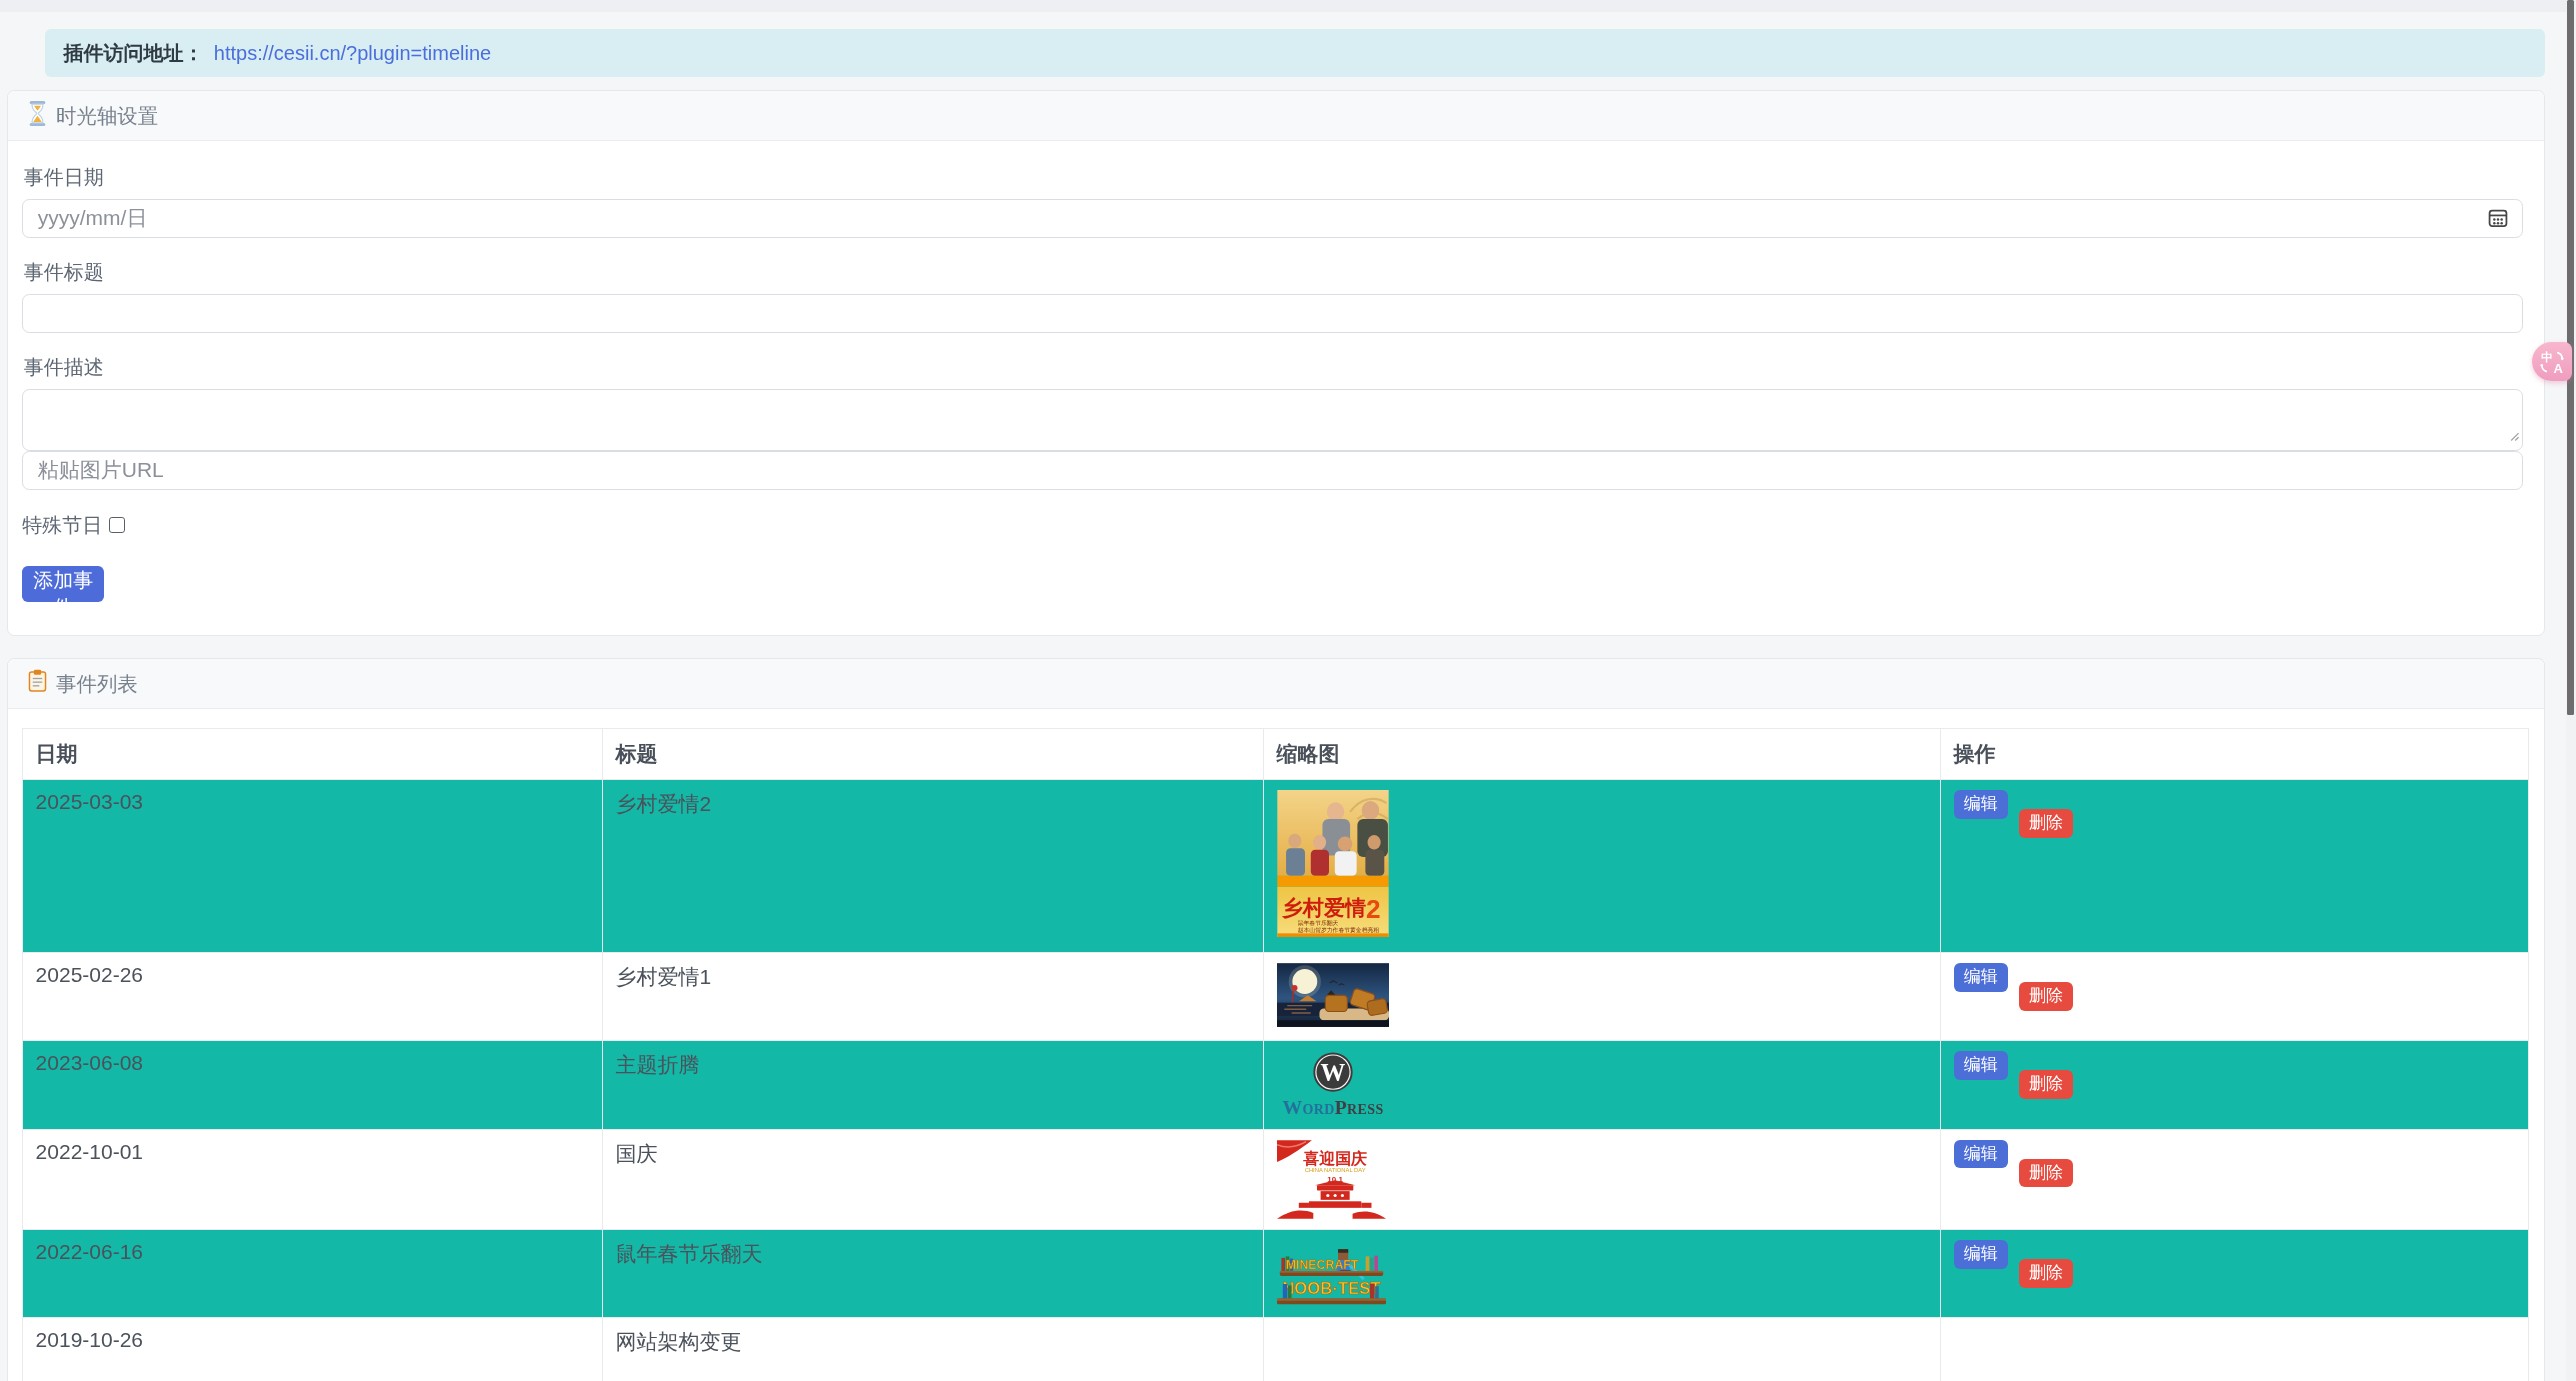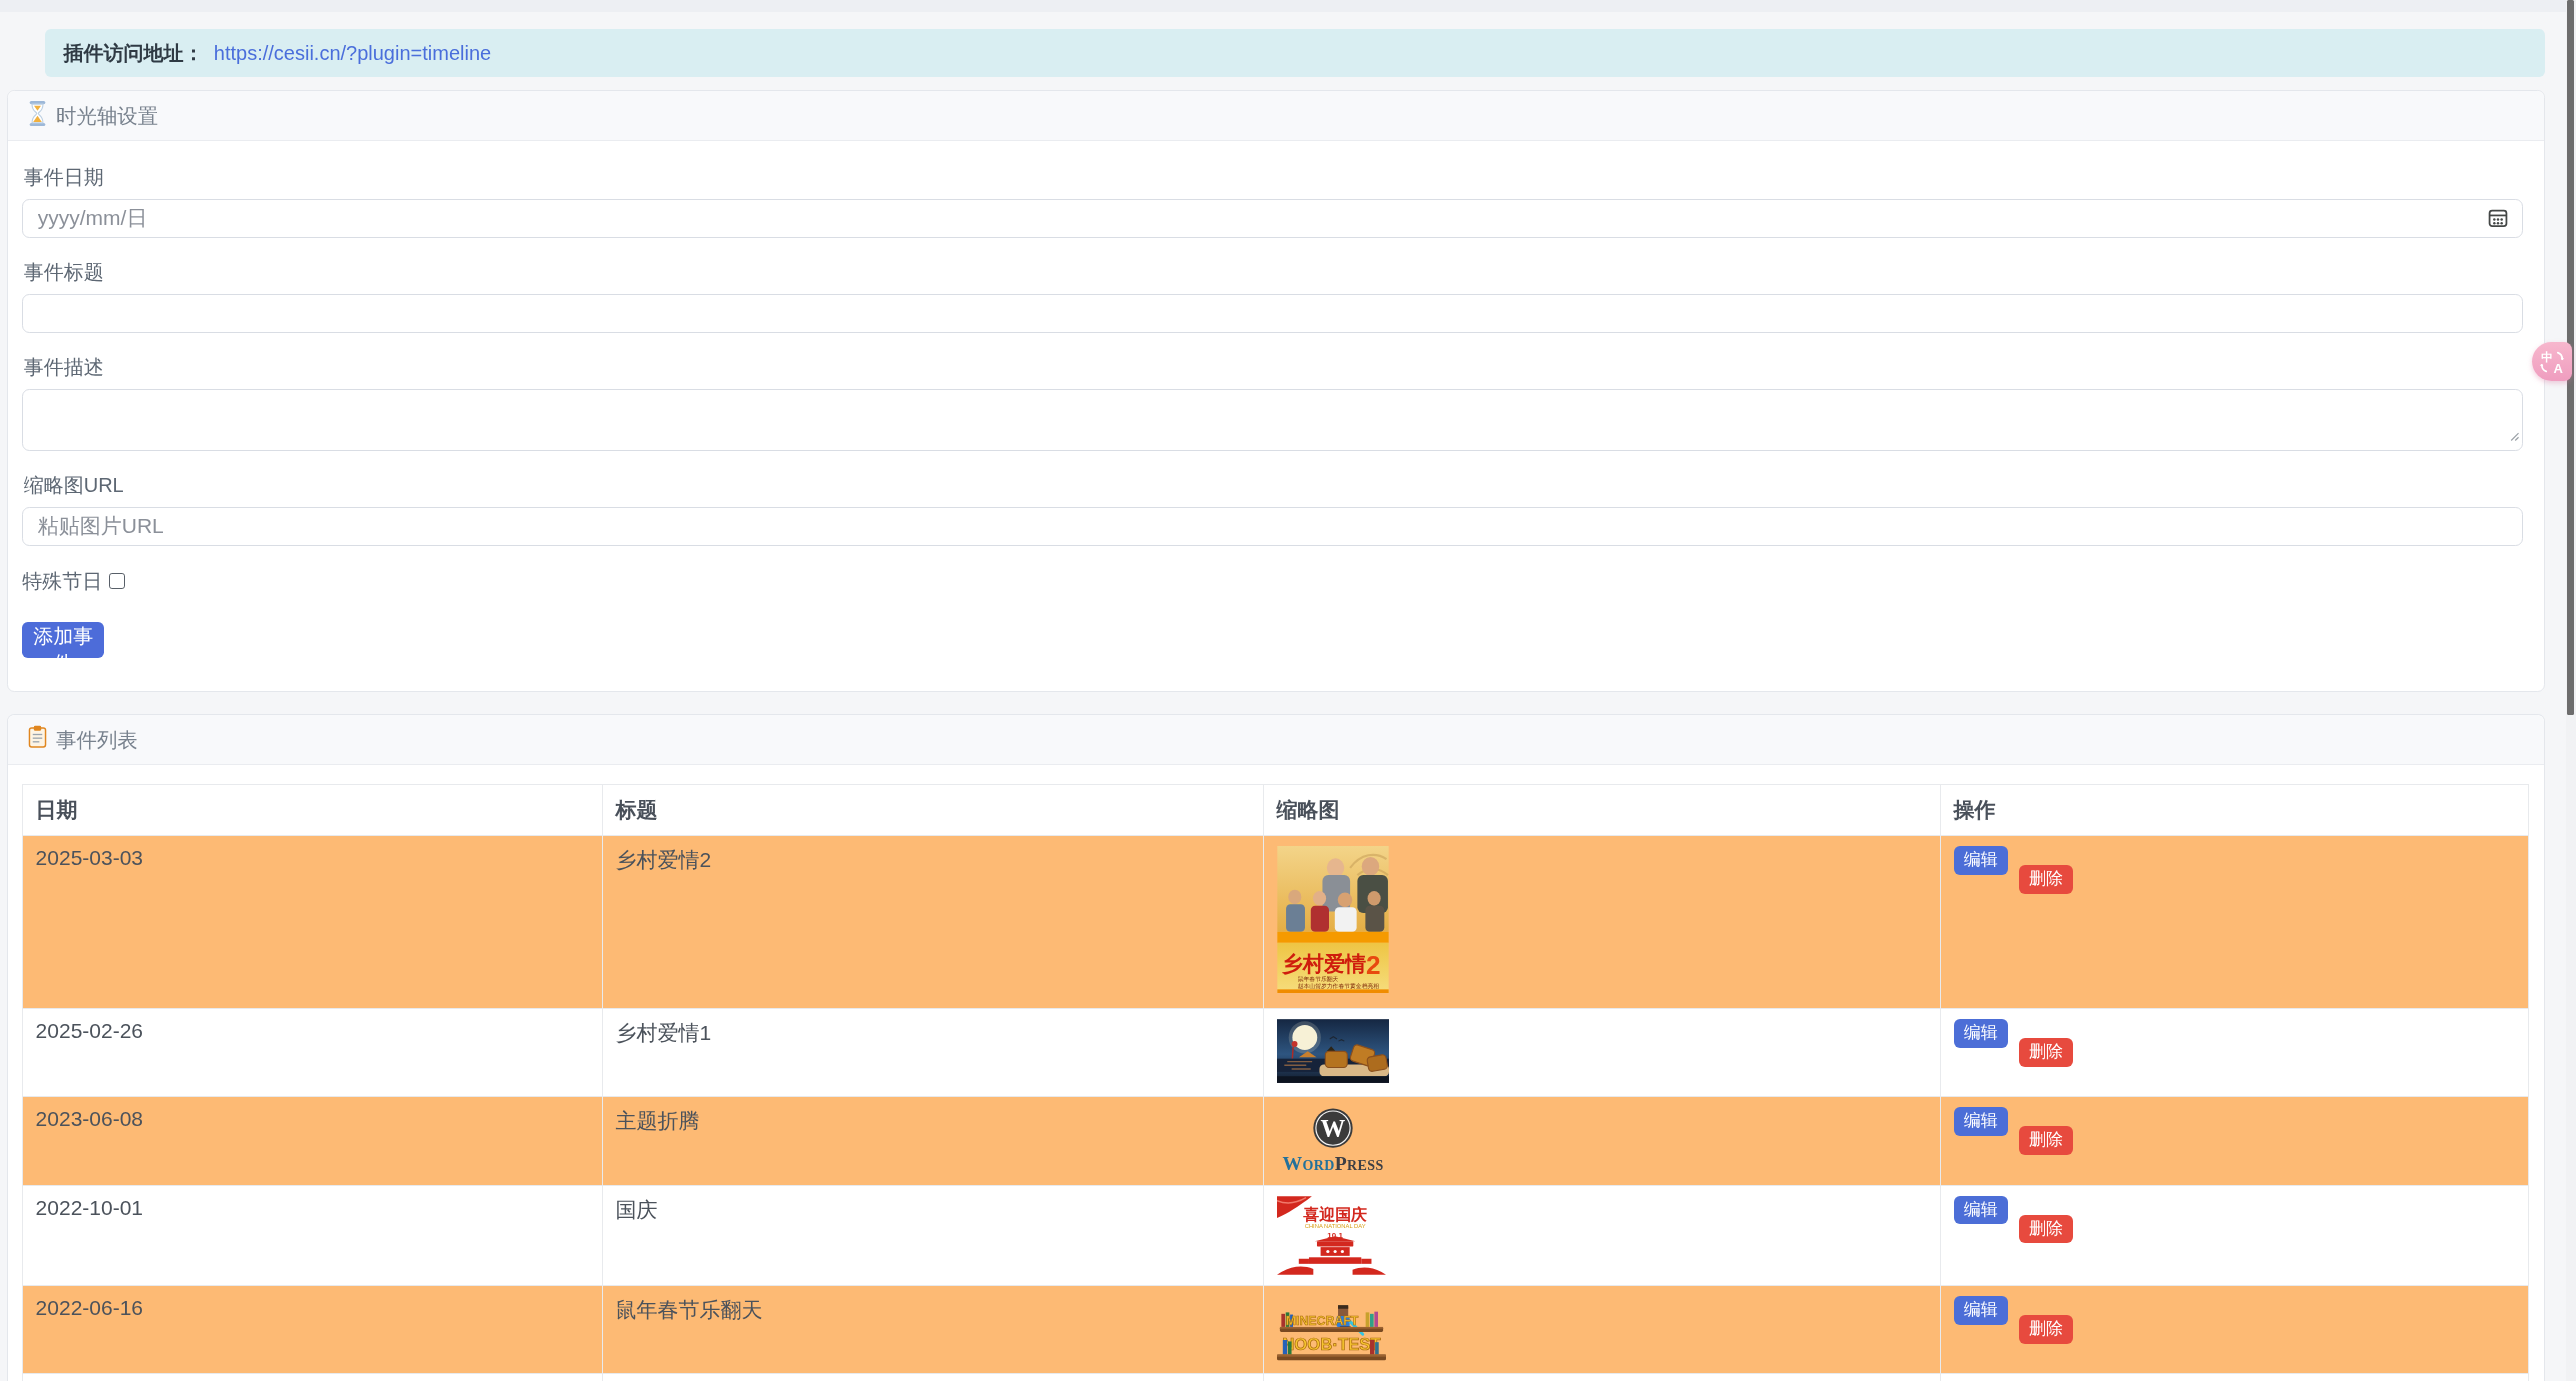--- a/index.html
+++ b/index.html
@@ -36,21 +36,21 @@
   .resize-handle{position:absolute;right:3.6px;bottom:6.6px;}
   .check-row{margin-top:22px;display:flex;align-items:center;gap:7.3px;font-size:20px;color:#5d6773;}
   .checkbox{appearance:none;-webkit-appearance:none;width:15.3px;height:15.3px;border:1.5px solid #585f68;border-radius:2.9px;background:#fff;margin:0;}
   .btn-add{margin-top:27px;width:82px;height:36px;background:#4d6cd9;color:#fff;font-size:20px;border:none;border-radius:5.8px;cursor:pointer;}
 
   
   .table-wrap{padding:19px 20.4px 0 14px;}
   table{width:100%;border-collapse:collapse;table-layout:fixed;background:#fff;}
   th{ text-align:left;font-size:21px;color:#49505a;font-weight:700;padding:11px 13px;border:0.7px solid #e8eaed;background:#fff;}
   td{ font-size:21px;color:#4b525b;padding:10.2px 13px;border:0.7px solid #e8eaed;vertical-align:top;}
-  tr.striped td{background:#fdba74;}
+  tr.striped td{background:#14b8a6;}
   tr.r1{height:173px;} tr.r2{height:88px;} tr.r3{height:87px;} tr.r4{height:89px;} tr.r5{height:88px;} tr.r6{height:124px;}
   .btn-sm{display:inline-block;height:28.5px;line-height:28.5px;padding:0 10.2px;border-radius:6px;font-size:17px;color:#fff;border:none;cursor:pointer;vertical-align:top;}
   .btn-edit{background:#4c6ed7;}
   .btn-del{background:#e74a3e;margin-left:5.1px;margin-top:19px;}
   .thumb{display:block;}
 
   
   .scrollbar{position:absolute;right:0;top:0;width:10.2px;height:1381px;background:#f1f2f4;}
   .scroll-thumb{position:absolute;left:1.5px;width:6.6px;top:0;height:715px;background:#6d6d6d;border-radius:1.5px;}
 
@@ -110,21 +110,20 @@
       <div class="field-wrap">
         <textarea class="input" style=""></textarea>
         <span class="resize-handle">
           <svg width="11" height="11" viewBox="0 0 15 15">
             <line x1="3" y1="13" x2="13" y2="3" stroke="#9aa0a6" stroke-width="1.6"></line>
             <line x1="8.5" y1="13" x2="13" y2="8.5" stroke="#9aa0a6" stroke-width="1.6"></line>
           </svg>
         </span>
       </div>
 
-      <div class="form-label">缩略图URL</div>
       <input class="input" type="text" placeholder="粘贴图片URL" style="">
 
       <div class="check-row">
         <span>特殊节日</span>
         <input class="checkbox" type="checkbox" style="">
       </div>
 
       <button class="btn-add">添加事件</button>
     </div>
   </div>

